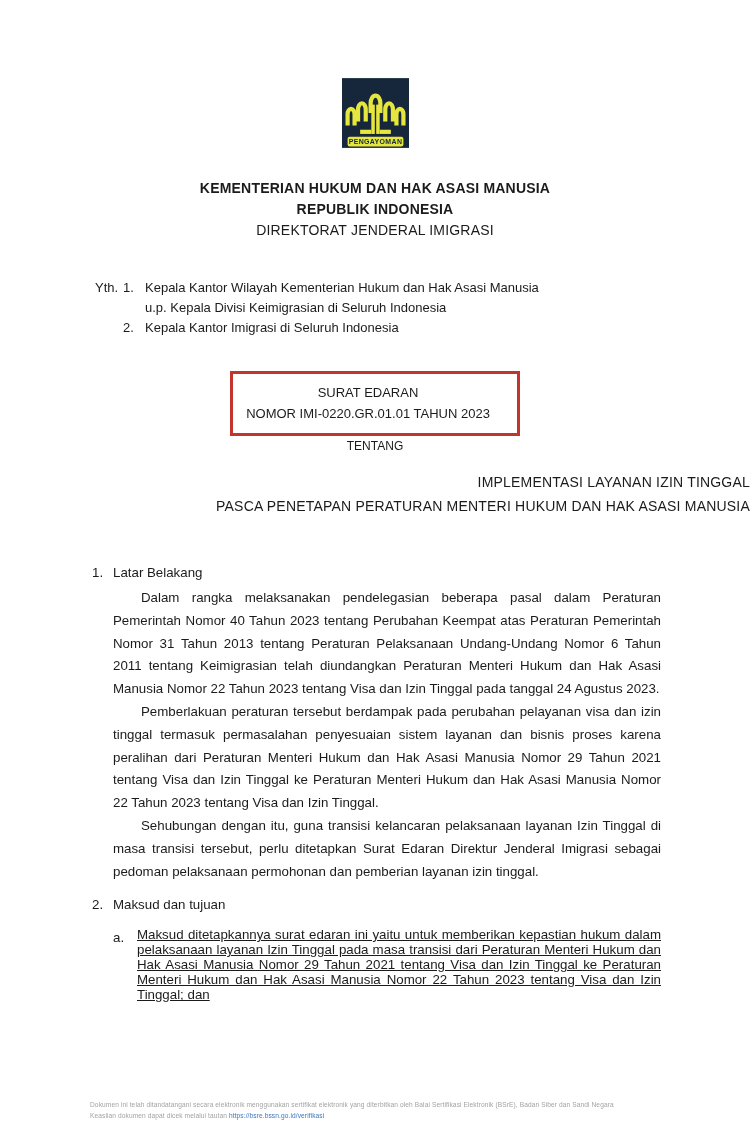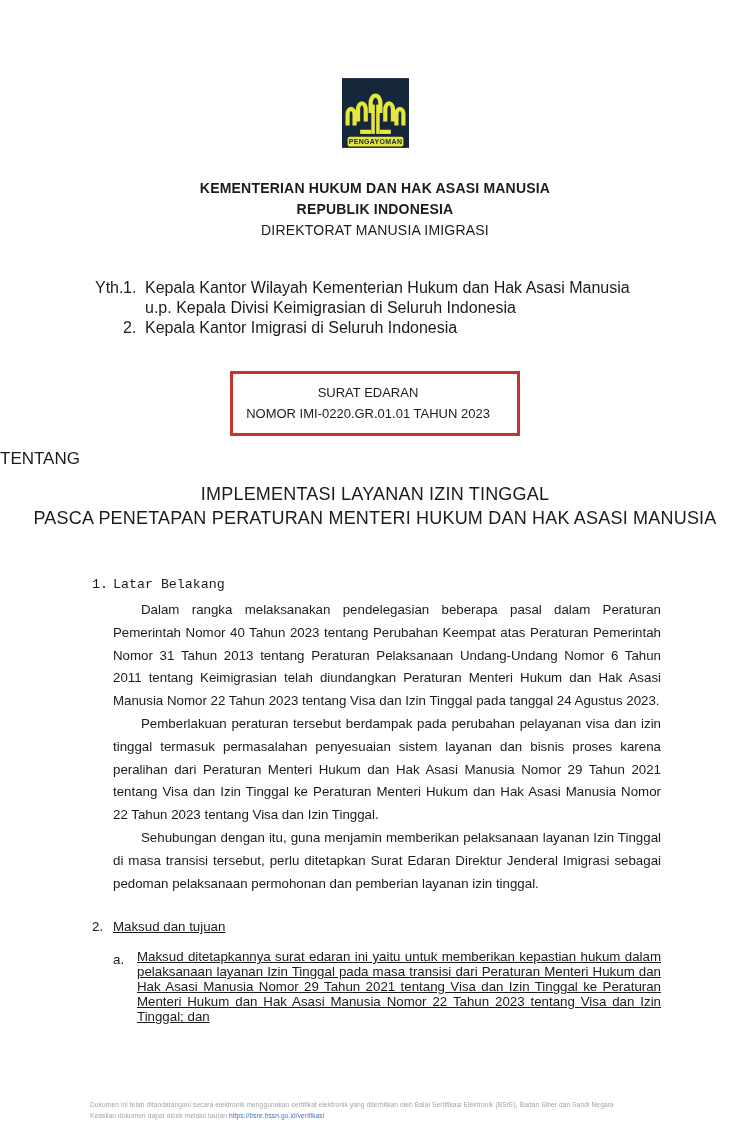--- a/index.html
+++ b/index.html
@@ -15,43 +15,43 @@
   .page { width: 750px; height: 1147px; position: relative; background: #fff; }
 
   .logo-wrap { padding-top: 78px; text-align: center; }
   .logo-wrap svg { display: inline-block; }
 
   .letterhead { margin-top: 26px; text-align: center; font-size: 14px; line-height: 21px; letter-spacing: 0.2px; }
   .lh-bold { font-weight: bold; }
 
   .addressees {
     margin-top: 37px; margin-left: 95px;
-    font-size: 16px; line-height: 20px;
+    font-size: 13px; line-height: 20px;
     display: grid; grid-template-columns: 28px 22px auto;
   }
   .addressees span { white-space: nowrap; }
 
   .subject-box {
     margin: 33px auto 0 auto;
     width: 290px;
     border: 3px solid #c5342c;
     text-align: center;
     padding: 8px 14px 9px 0;
     font-size: 13px; line-height: 21px;
   }
 
-  .tentang { margin-top: 12px; text-align: left; font-size: 17px; line-height: 21px; }
+  .tentang { text-align: center; font-size: 12px; line-height: 21px; }
 
-  .doc-title { margin-top: 14px; text-align: center; font-size: 18px; line-height: 23.5px; letter-spacing: 0.2px; }
+  .doc-title { margin-top: 14px; text-align: right; font-size: 14px; line-height: 23.5px; letter-spacing: 0.2px; }
 
   .content { margin-left: 92px; width: 569px; font-size: 13.3px; }
 
   .sec-heading { line-height: 23px; }
-  .sec-heading.first { margin-top: 43px; font-family: Liberation Mono, monospace; }
-  .sec-heading.second { margin-top: 20px; text-decoration: underline; }
+  .sec-heading.first { margin-top: 43px; }
+  .sec-heading.second { margin-top: 10px; }
   .sec-num { display: inline-block; width: 21px; }
 
   p.body-para {
     margin: 0 0 0 21px;
     width: 548px;
     text-align: justify;
     text-indent: 28px;
     line-height: 22.8px;
   }
   p.body-para.after-heading { margin-top: 3px; }
@@ -89,21 +89,21 @@
         <rect x="54" y="74" width="16" height="6"></rect>
         <rect x="8" y="84" width="80" height="14" rx="3"></rect>
       </g>
       <text x="48" y="95" text-anchor="middle" font-size="10" font-weight="bold" letter-spacing="0.5" fill="#16273c">PENGAYOMAN</text>
     </svg>
   </div>
 
   <div class="letterhead">
     <div class="lh-bold">KEMENTERIAN HUKUM DAN HAK ASASI MANUSIA</div>
     <div class="lh-bold">REPUBLIK INDONESIA</div>
-    <div>DIREKTORAT MANUSIA IMIGRASI</div>
+    <div>DIREKTORAT JENDERAL IMIGRASI</div>
   </div>
 
   <div class="addressees">
     <span>Yth.</span>
     <span>1.</span>
     <span>Kepala Kantor Wilayah Kementerian Hukum dan Hak Asasi Manusia</span>
     <span></span>
     <span></span>
     <span>u.p. Kepala Divisi Keimigrasian di Seluruh Indonesia</span>
     <span></span>
@@ -123,21 +123,21 @@
     <div>PASCA PENETAPAN PERATURAN MENTERI HUKUM DAN HAK ASASI MANUSIA</div>
   </div>
 
   <div class="content">
 
     <div class="sec-heading first">
       <span class="sec-num">1.</span><span>Latar Belakang</span>
     </div>
     <p class="body-para after-heading">Dalam rangka melaksanakan pendelegasian beberapa pasal dalam Peraturan Pemerintah Nomor 40 Tahun 2023 tentang Perubahan Keempat atas Peraturan Pemerintah Nomor 31 Tahun 2013 tentang Peraturan Pelaksanaan Undang-Undang Nomor 6 Tahun 2011 tentang Keimigrasian telah diundangkan Peraturan Menteri Hukum dan Hak Asasi Manusia Nomor 22 Tahun 2023 tentang Visa dan Izin Tinggal pada tanggal 24 Agustus 2023.</p>
     <p class="body-para">Pemberlakuan peraturan tersebut berdampak pada perubahan pelayanan visa dan izin tinggal termasuk permasalahan penyesuaian sistem layanan dan bisnis proses karena peralihan dari Peraturan Menteri Hukum dan Hak Asasi Manusia Nomor 29 Tahun 2021 tentang Visa dan Izin Tinggal ke Peraturan Menteri Hukum dan Hak Asasi Manusia Nomor 22 Tahun 2023 tentang Visa dan Izin Tinggal.</p>
-    <p class="body-para">Sehubungan dengan itu, guna menjamin memberikan pelaksanaan layanan Izin Tinggal di masa transisi tersebut, perlu ditetapkan Surat Edaran Direktur Jenderal Imigrasi sebagai pedoman pelaksanaan permohonan dan pemberian layanan izin tinggal.</p>
+    <p class="body-para">Sehubungan dengan itu, guna transisi kelancaran pelaksanaan layanan Izin Tinggal di masa transisi tersebut, perlu ditetapkan Surat Edaran Direktur Jenderal Imigrasi sebagai pedoman pelaksanaan permohonan dan pemberian layanan izin tinggal.</p>
 
     <div class="sec-heading second">
       <span class="sec-num">2.</span><span>Maksud dan tujuan</span>
     </div>
     <div class="sub-item">
       <span class="marker">a.</span>
       <p>Maksud ditetapkannya surat edaran ini yaitu untuk memberikan kepastian hukum dalam pelaksanaan layanan Izin Tinggal pada masa transisi dari Peraturan Menteri Hukum dan Hak Asasi Manusia Nomor 29 Tahun 2021 tentang Visa dan Izin Tinggal ke Peraturan Menteri Hukum dan Hak Asasi Manusia Nomor 22 Tahun 2023 tentang Visa dan Izin Tinggal; dan</p>
     </div>
 
   </div>

